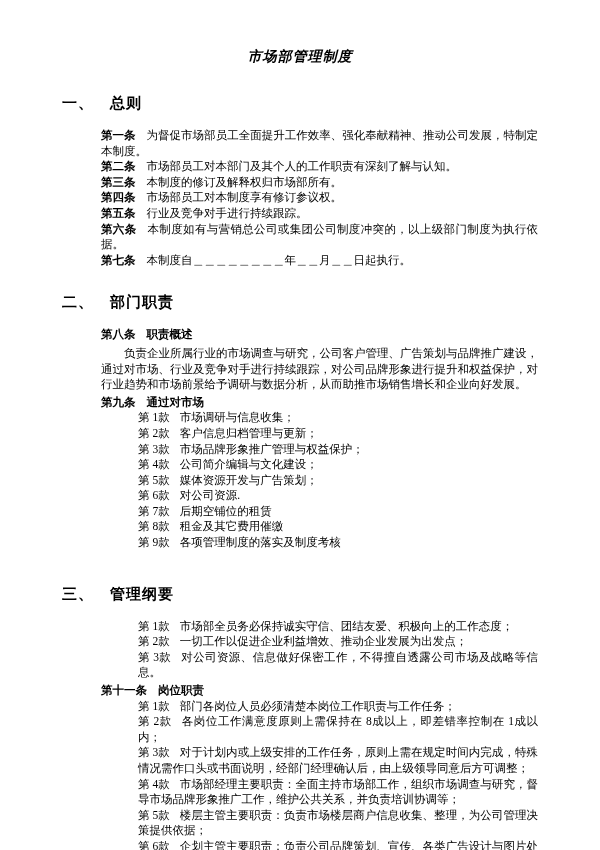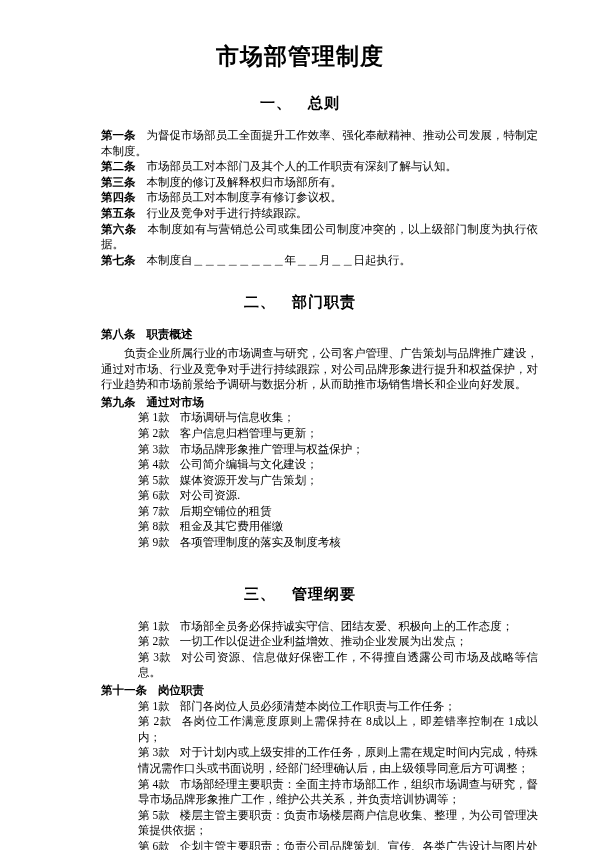--- a/index.html
+++ b/index.html
@@ -11,28 +11,29 @@
     overflow: hidden;
     padding: 34px 62px 0 62px;
     background: #ffffff;
     color: #000000;
     font-family: "Liberation Serif", "DejaVu Serif", serif;
     font-size: 11.5px;
     line-height: 15.6px;
   }
   .doc-title {
     text-align: center;
-    font-size: 23px;
+    font-size: 14px;
     line-height: 22px;
     font-weight: bold;
     letter-spacing: 1px;
     margin: 12px 0 6px 0;
+    font-style: italic;
   }
   .section-heading {
-    text-align: center;
+    text-align: left;
     font-size: 15px;
     line-height: 18px;
     font-weight: bold;
     letter-spacing: 1px;
     margin: 25px 0 16px 0;
   }
   .section:nth-of-type(1) .section-heading { margin-top: 26px; }
   .section:nth-of-type(3) { margin-top: 34px; }
   .article { text-align: justify; margin-left: 39px; }
   .article-head { }

